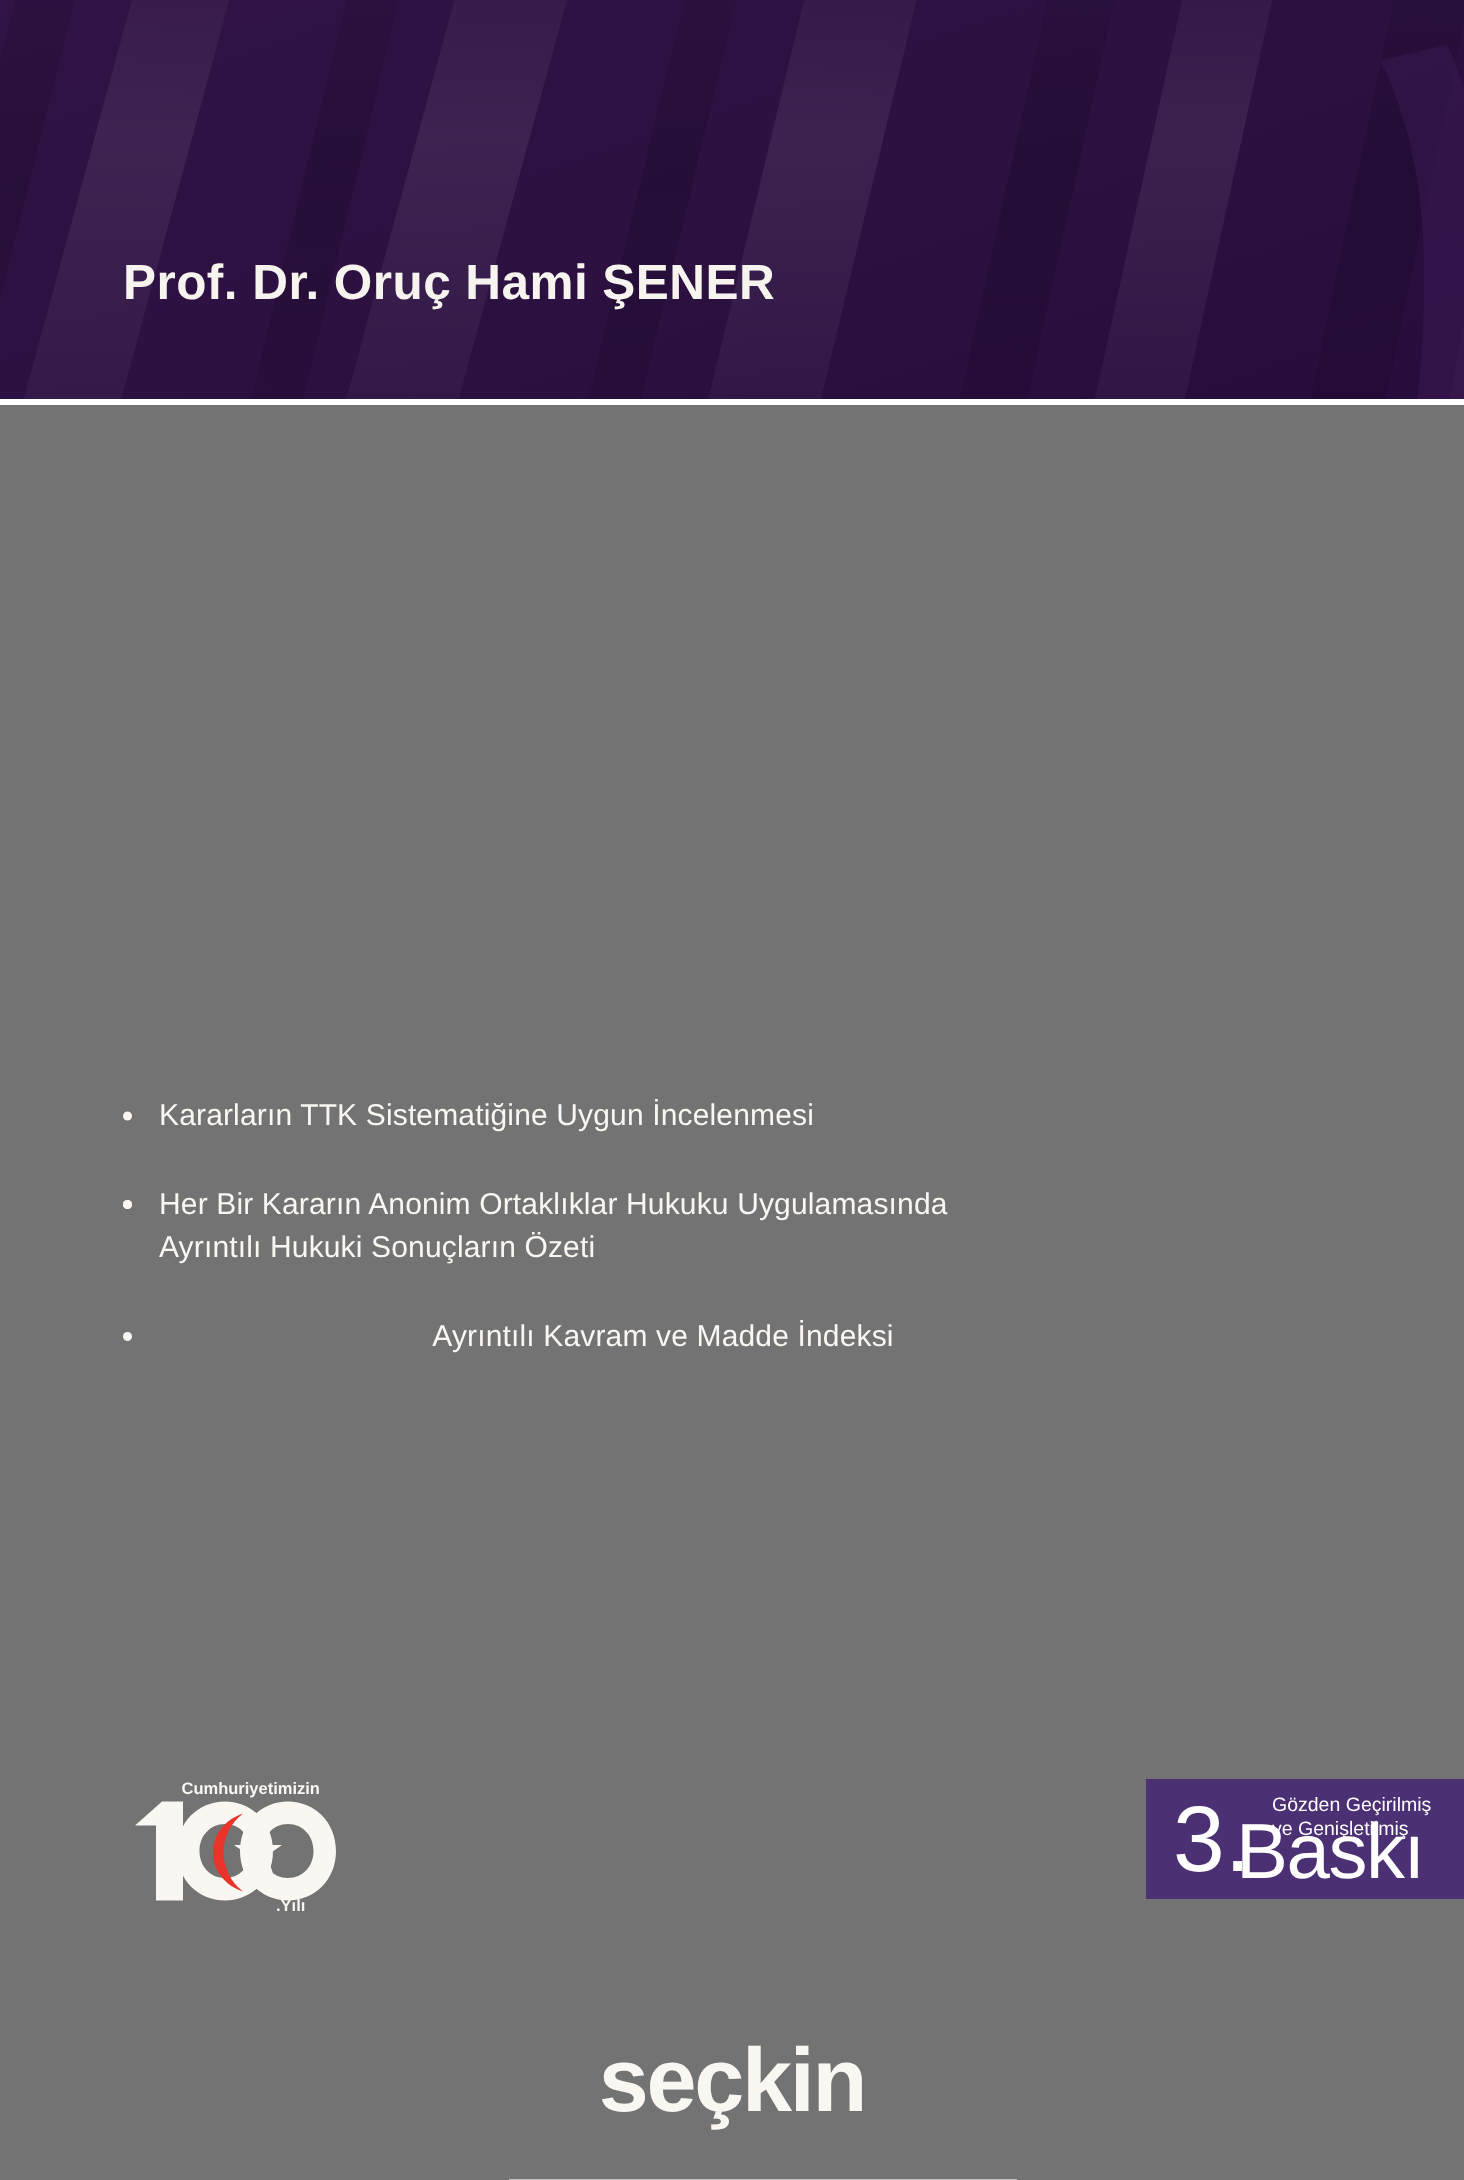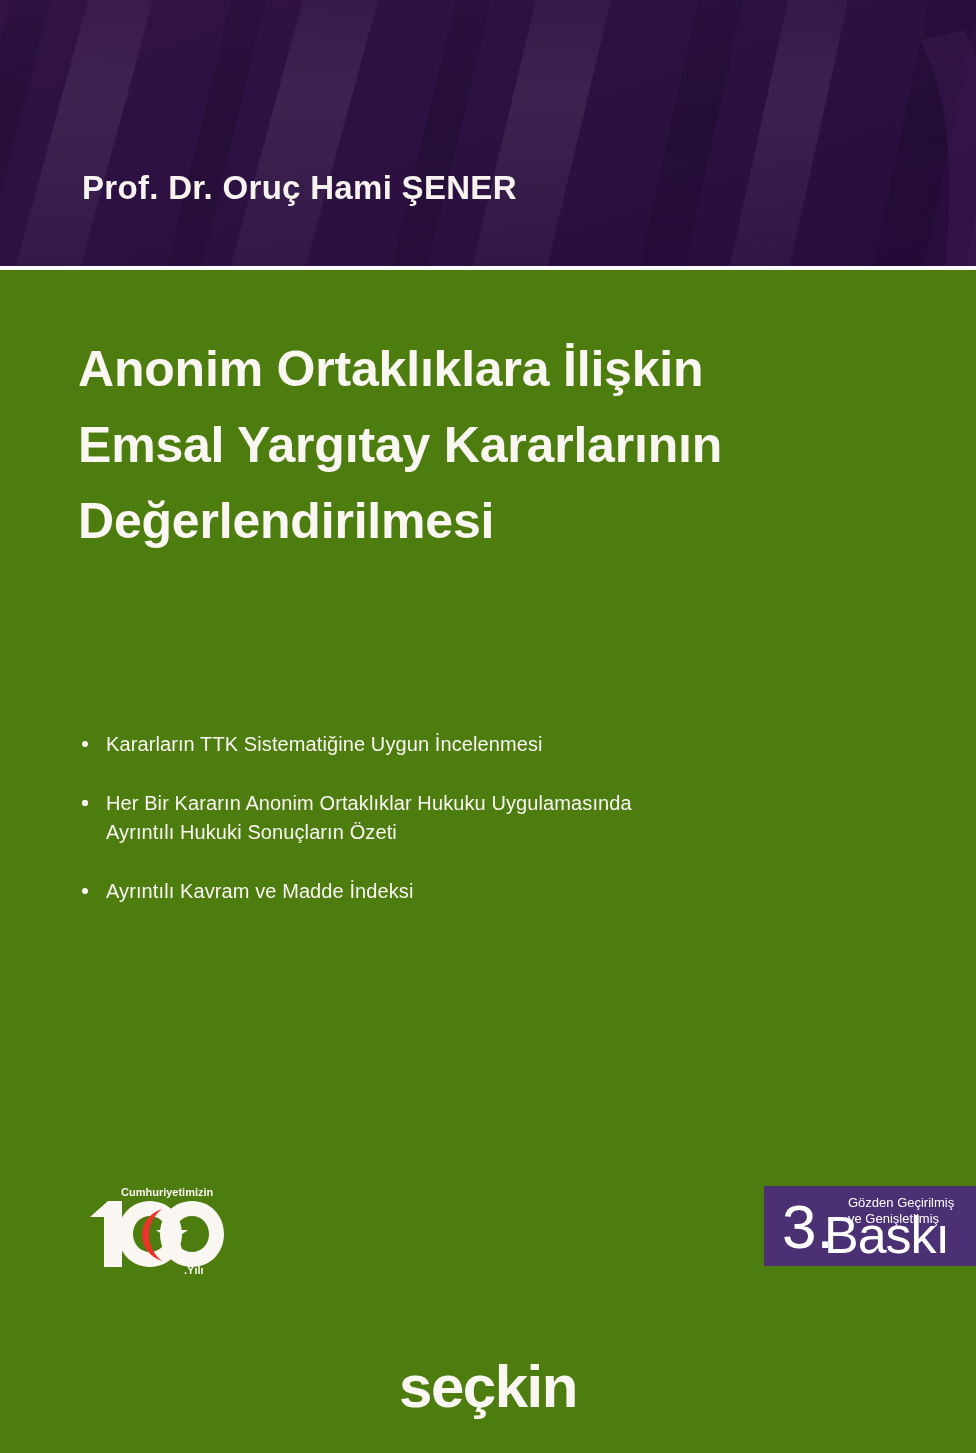--- a/index.html
+++ b/index.html
@@ -8,21 +8,21 @@
     padding: 0;
     background: #ffffff;
   }
   * { box-sizing: border-box; }
 
   .cover {
     position: relative;
     width: 976px;
     height: 1453px;
     overflow: hidden;
-    background: #4d7c0f;
+    background: #737373;
     font-family: "Liberation Sans", "DejaVu Sans", sans-serif;
   }
 
   
   .header {
     position: absolute;
     left: 0; top: 0;
     width: 976px;
     height: 266px;
     background: #2C1140;
@@ -84,21 +84,21 @@
   .bullet {
     position: relative;
     color: #FAF6F2;
     font-size: 20px;
     font-weight: 400;
     line-height: 29px;
     padding-left: 28px;
     margin-bottom: 30px;
     letter-spacing: 0.1px;
   }
-  .bullet:last-child { margin-bottom: 4px; }
+  .bullet:last-child { margin-bottom: 4px; text-align: center; }
   .bullet .dot {
     position: absolute;
     left: 4px;
     top: 11px;
     width: 6px;
     height: 6px;
     border-radius: 50%;
     background: #FAF6F2;
   }
   .bullet .l2 { display: block; }
@@ -207,25 +207,20 @@
       <g opacity="0.55">
         <path d="M 1060 120 C 1100 200, 1095 300, 1070 460 L 1115 460 C 1140 300, 1140 190, 1105 110 Z" fill="#3A1952"></path>
         <path d="M 1190 60 C 1230 160, 1220 320, 1200 460 L 1245 460 C 1265 320, 1270 150, 1232 55 Z" fill="#3A1952"></path>
       </g>
     </svg>
 
     <div class="author">Prof. Dr. Oruç Hami ŞENER</div>
   </div>
   <div class="header-divider"></div>
 
-  <div class="title-block">
-    <div class="title-line">Anonim Ortaklıklara İlişkin</div>
-    <div class="title-line">Emsal Yargıtay Kararlarının</div>
-    <div class="title-line">Değerlendirilmesi</div>
-  </div>
 
   <ul class="bullets">
     <li class="bullet">
       <span class="dot"></span>
       <span>Kararların TTK Sistematiğine Uygun İncelenmesi</span>
     </li>
     <li class="bullet">
       <span class="dot"></span>
     </li>
     <li class="bullet">

